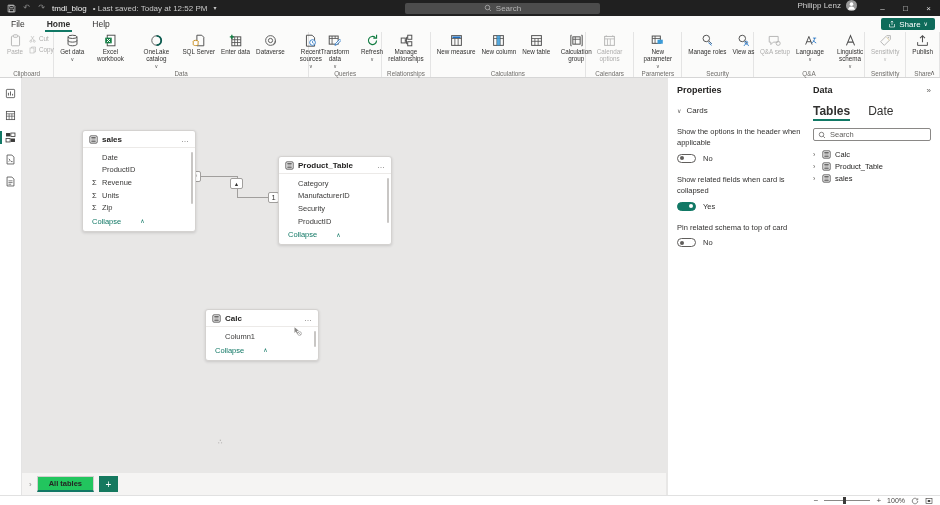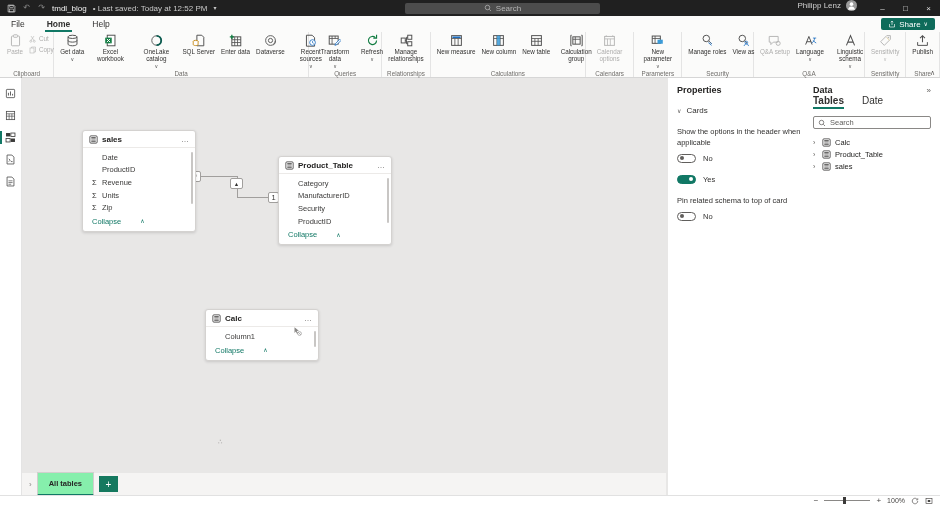--- a/index.html
+++ b/index.html
@@ -96,35 +96,35 @@
   .props-section .icon{font-size:6px;color:#605e5c}
   .setting{margin-top:12px}
   .setting-label{font-size:7.5px;color:#323130;line-height:1.45}
   .setting-control{display:flex;align-items:center;gap:7px;margin-top:5px}
   .toggle{width:19px;height:9px;border:1px solid #605e5c;border-radius:5px;position:relative;display:inline-block;cursor:pointer}
   .toggle .knob{position:absolute;left:2px;top:1.3px;width:4.4px;height:4.4px;background:#605e5c;border-radius:50%}
   .toggle[data-on="true"]{background:#117865;border-color:#117865}
   .toggle[data-on="true"] .knob{left:auto;right:2px;background:#fff}
   .toggle-value{font-size:7.5px;color:#323130}
 
-  .data-tabs{display:flex;gap:18px;font-size:10px;color:#323130}
+  .data-tabs{display:flex;gap:18px;margin-top:9px;font-size:12px;color:#323130}
   .data-tab{padding-bottom:3px;position:relative;cursor:pointer}
   .data-tab[data-active="true"]{font-weight:bold}
   .data-tab[data-active="true"]::after{content:"";position:absolute;left:0;right:0;bottom:0;height:2px;background:#117865}
   .search-box{margin-top:7px;border:1px solid #8a8886;border-radius:2px;height:13px;display:flex;align-items:center;gap:4px;padding:0 4px;color:#605e5c;font-size:7.5px;cursor:text}
   .search-box .icon{width:8px;height:8px;color:#605e5c}
   .tree{margin-top:7px}
   .tree-item{display:flex;align-items:center;gap:4px;height:12px;font-size:7.5px;color:#252423;cursor:pointer}
   .tree-chev{font-size:7px;color:#605e5c;width:5px}
   .tree-icon{width:9px;height:9px}
 
   
   .tabstrip{position:absolute;left:22px;top:473px;width:644px;height:22px;background:#f5f4f3;display:flex;align-items:center;gap:5px;padding-left:7px;z-index:12}
   .strip-chev{font-size:8px;color:#8a8886;cursor:pointer}
-  .alltables-tab{background:#86efac;border:1px solid #d1cfcd;border-bottom:2px solid #117865;height:24px;display:flex;align-items:center;padding:0 11px;font-size:7.5px;font-weight:bold;color:#252423;cursor:pointer}
+  .alltables-tab{background:#22c55e;border:1px solid #d1cfcd;border-bottom:2px solid #117865;height:16px;display:flex;align-items:center;padding:0 11px;font-size:7.5px;font-weight:bold;color:#252423;cursor:pointer}
   .add-table-btn{background:#15795f;color:#fff;width:19px;height:16px;display:flex;align-items:center;justify-content:center;font-size:10px;cursor:pointer}
   .statusbar{position:absolute;left:0;bottom:0;width:940px;height:10px;background:#fff;border-top:1px solid #e1e1e1;display:flex;align-items:center;justify-content:flex-end;gap:6px;padding-right:7px;font-size:7px;color:#484644;z-index:25}
   .zoom-btn{font-size:8px;cursor:pointer;line-height:1}
   .zoom-slider{width:46px;height:1px;background:#8a8886;position:relative;cursor:pointer}
   .zoom-handle{position:absolute;left:19px;top:-3px;width:3px;height:7px;background:#3b3a39}
   .status-icon{width:8px;height:8px;color:#484644;cursor:pointer}
 </style>
 </head>
 <body>
 
@@ -767,20 +767,21 @@
         <div class="setting-label">Show the options in the header when applicable</div>
         <div class="setting-control">
           <span class="toggle" data-on="false">
             <span class="knob"></span>
           </span>
           <span class="toggle-value">No</span>
         </div>
       </div>
 
       <div class="setting">
+        <div class="setting-label">Show related fields when card is collapsed</div>
         <div class="setting-control">
           <span class="toggle" data-on="true">
             <span class="knob"></span>
           </span>
           <span class="toggle-value">Yes</span>
         </div>
       </div>
 
       <div class="setting">
         <div class="setting-label">Pin related schema to top of card</div>

